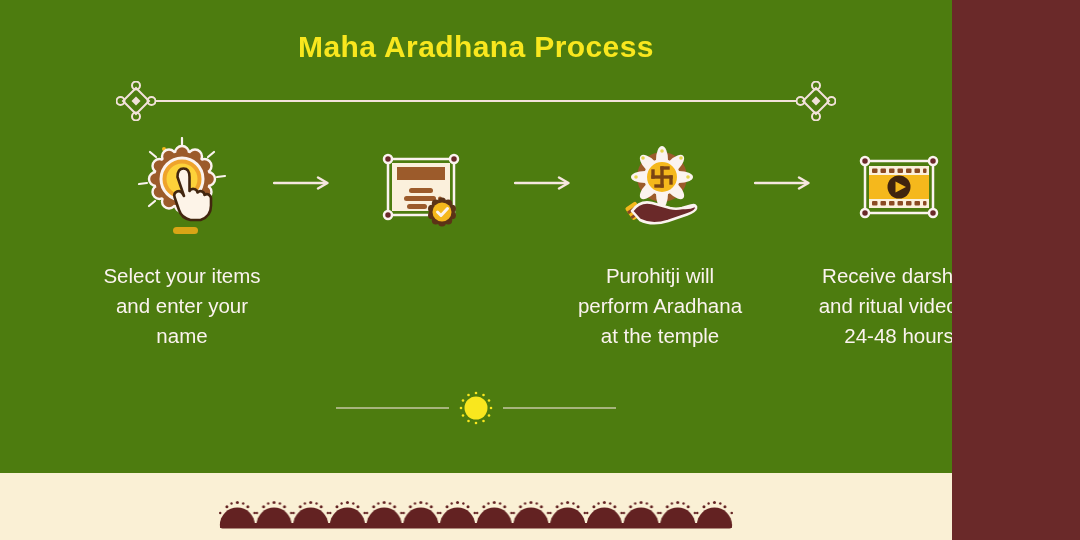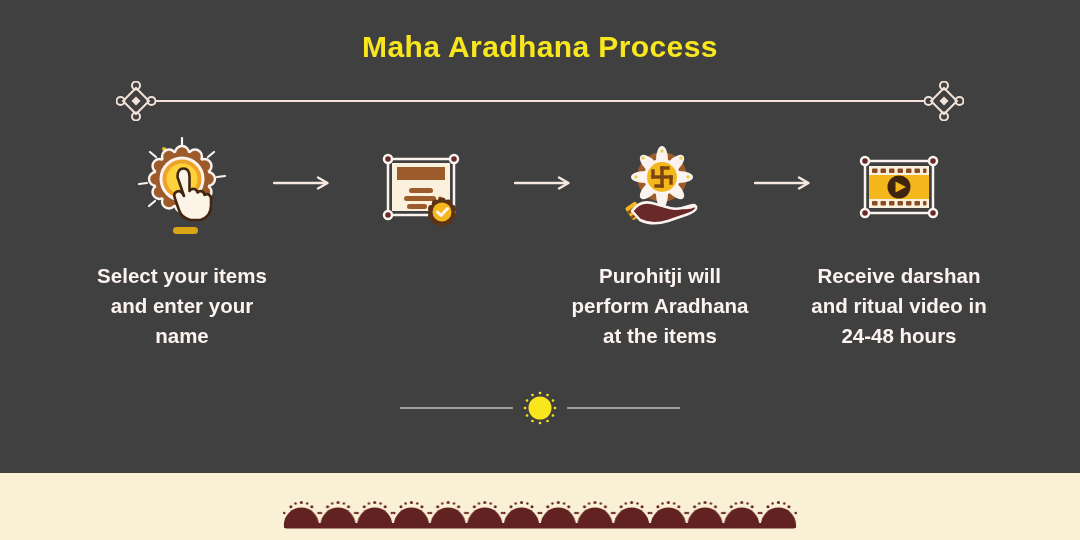--- a/index.html
+++ b/index.html
@@ -1,33 +1,33 @@
 <!DOCTYPE html>
 <html><head>
 <meta charset="utf-8">
 <style>
   html,body { margin:0; padding:0; background:#6A2929; }
   .canvas {
-    position:relative; width:1080px; height:540px; overflow:hidden;
-    background:#404040; font-family:"Liberation Sans", sans-serif;
+    position:relative; width:952px; height:540px; overflow:hidden;
+    background:#4d7c0f; font-family:"Liberation Sans", sans-serif;
   }
   .title {
     position:absolute; top:30px; left:0; right:0; margin:0;
     text-align:center; font-size:30px; font-weight:bold;
     color:#F9E71E; letter-spacing:0.4px;
   }
   .top-divider {
     position:absolute; top:84px; left:116px; right:116px; height:34px;
     display:flex; align-items:center;
   }
   .rule { flex:1; height:2px; background:#F3E2DA; }
   .steps { position:absolute; top:137px; left:82px; width:917px; display:flex; gap:39px; }
   .step { width:200px; display:flex; flex-direction:column; align-items:center; }
   .caption {
-    margin:24px 0 0; font-size:20.5px; font-weight:bold; color:#FBF3EF;
+    margin:24px 0 0; font-size:20.5px; font-weight:normal; color:#FBF3EF;
     text-align:center; line-height:30px; white-space:pre-line;
   }
   .arrow { position:absolute; top:39px; }
   .arrow.a1 { left:191px; } .arrow.a2 { left:432px; } .arrow.a3 { left:672px; }
   .bottom-divider {
     position:absolute; top:390px; left:0; right:0;
     display:flex; align-items:center; justify-content:center;
   }
   .rule-small { width:113px; height:2px; background:rgba(243,226,218,0.55); margin:0 9px; }
   .footer { position:absolute; left:0; bottom:0; width:100%; height:67px; background:#FAF0D5; }
@@ -178,21 +178,21 @@
           <rect x="18" y="66" width="13" height="15" rx="2" fill="#F5B81C"></rect>
           <rect x="18" y="70" width="13" height="3" fill="#8A4A22"></rect>
           <rect x="18" y="76" width="13" height="3" fill="#8A4A22"></rect>
         </g>
 
         <path d="M22 74 Q30 63 42 66 L60 71 Q66 72.5 72 71 L81 68.5 Q87 67 86 71.5 Q85.2 74.5 77 77.5 L58 84 Q42 89 30 83 Z" fill="#6A2929" stroke="#FBF3EF" stroke-width="2.6" stroke-linejoin="round"></path>
         <path d="M72 71 Q79 72 85 69" fill="none" stroke="#FBF3EF" stroke-width="2" stroke-linecap="round"></path>
       </svg>
       <p class="caption">Purohitji will
 perform Aradhana
-at the items</p>
+at the temple</p>
     </div>
 
     <div class="step">
       <svg width="100" height="100" viewBox="0 0 100 100">
         <rect x="16" y="24" width="68" height="52" fill="none" stroke="#FBF3EF" stroke-width="2.5"></rect>
         <rect x="20" y="29" width="60" height="42" fill="#FBF0DC"></rect>
         <g fill="#6A2929" stroke="#FBF3EF" stroke-width="2.5">
           <circle cx="16" cy="24" r="4"></circle>
             <circle cx="84" cy="24" r="4"></circle>
           <circle cx="16" cy="76" r="4"></circle>

